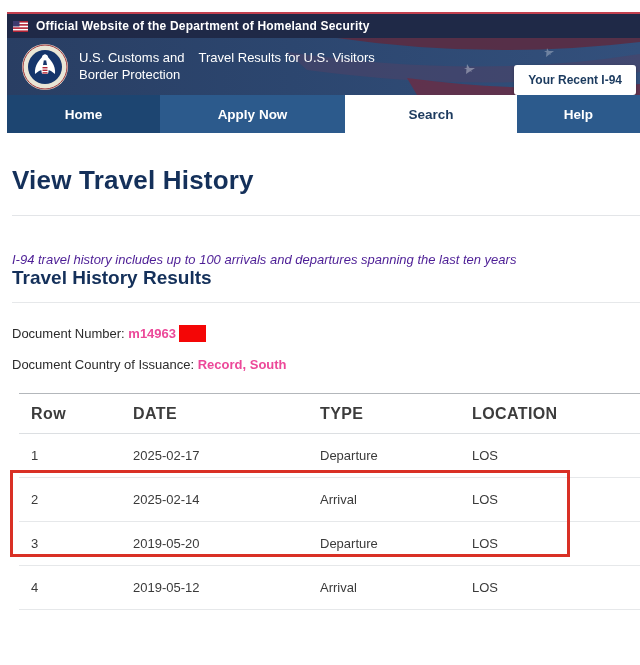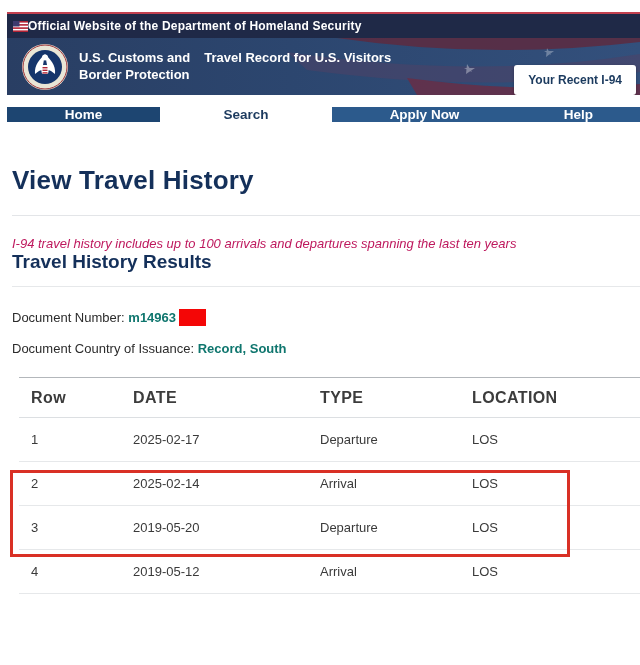--- a/index.html
+++ b/index.html
@@ -11,63 +11,63 @@
   }
   .page { position:relative; width:640px; height:665px; background:#ffffff; overflow:hidden; }
   .site { position:absolute; left:7px; top:12px; right:0; }
 
   
   .red-line { height:2px; background:#c2404f; }
 
   
   .official-bar {
     height:24px; background:#1f2947; display:flex; align-items:center;
-    padding-left:6px; gap:0;
+    padding-left:6px; gap:8px;
   }
   .official-bar .flag { flex:0 0 auto; display:block; }
   .official-bar .txt { color:#ffffff; font-size:12px; font-weight:bold; letter-spacing:.2px; }
 
   
   .hdr {
     position:relative; height:57px; overflow:hidden;
     background:linear-gradient(90deg,#293e63 0%, #2c466f 45%, #33507c 100%);
     display:flex; align-items:center;
   }
   .hdr .waves { position:absolute; inset:0; width:100%; height:100%; }
   .seal { position:relative; margin-left:14px; flex:0 0 auto; }
   .hdr-text { position:relative; display:flex; gap:14px; margin-left:10px; }
-  .hdr-col { color:#ffffff; font-size:13px; font-weight:bold; line-height:1.3; white-space:nowrap; }
+  .hdr-col { color:#ffffff; font-size:13px; font-weight:normal; line-height:1.3; white-space:nowrap; }
   .recent-btn {
     position:absolute; right:4px; top:27px;
     background:#ffffff; color:#1b3a5e; font-weight:bold; font-size:12px;
     border:none; border-radius:3px; padding:8px 14px; cursor:pointer;
     box-shadow:0 1px 3px rgba(0,0,0,.3); font-family:inherit;
   }
 
   
-  .nav { display:flex; height:38px;align-items:center; }
+  .nav { display:flex; height:38px; }
   .nav .tab {
     display:flex; align-items:center; justify-content:center;
     color:#ffffff; font-size:13.5px; font-weight:bold; cursor:pointer;
   }
   .tab-home  { width:153px; background:#1d4571; }
   .tab-apply { width:185px; background:#2c5a8c; }
   .tab-search{ width:172px; background:#ffffff; color:#1c3a5e !important; }
   .tab-help  { flex:1; background:#2c5a8c; }
 
   
   .content { padding-left:5px; background:transparent; }
   .h1 { margin-top:32px; font-size:26px; font-weight:bold; color:#14305a; letter-spacing:.2px; }
   .rule { border:none; border-top:1px solid #e3e5e8; margin-top:19px; }
-  .note { margin-top:20px; font-size:13px; font-style:italic; color:#be185d; }
+  .note { margin-top:36px; font-size:13px; font-style:italic; color:#4c1d95; }
   .h2 { font-size:19px; font-weight:bold; color:#14305a; }
   .rule2 { border:none; border-top:1px solid #e6e8ea; margin-top:13px; }
   .doc-line { margin-top:22px; font-size:13px; color:#2b2b2b; }
   .doc-line + .doc-line { margin-top:15px; }
-  .doc-line b { color:#0f766e; }
+  .doc-line b { color:#ec4899; }
   .redaction {
     display:inline-block; width:27px; height:17px; background:#f40606;
     vertical-align:-4px; margin-left:3px;
   }
 
   
   .tbl-wrap { margin-left:7px; margin-top:21px; }
   table { width:100%; border-collapse:collapse; }
   thead th {
     text-align:left; font-size:16px; font-weight:bold; color:#3c3c3c;
@@ -125,30 +125,30 @@
         <rect x="21.5" y="24" width="5" height="1.4" fill="#b22234"></rect>
         <rect x="21.5" y="26.6" width="5" height="1.4" fill="#b22234"></rect>
         <rect x="21.5" y="29.2" width="5" height="1.4" fill="#b22234"></rect>
       </svg>
       <div class="hdr-text">
         <div class="hdr-col">
           <div>U.S. Customs and</div>
           <div>Border Protection</div>
         </div>
         <div class="hdr-col">
-          <div>Travel Record for U.S. Visitors</div>
+          <div>Travel Results for U.S. Visitors</div>
         </div>
       </div>
       <button class="recent-btn">Your Recent I-94</button>
     </div>
 
     <div class="nav">
       <div class="tab tab-home">Home</div>
+      <div class="tab tab-apply">Apply Now</div>
       <div class="tab tab-search">Search</div>
-      <div class="tab tab-apply">Apply Now</div>
       <div class="tab tab-help">Help</div>
     </div>
 
     <div class="content">
       <div class="h1">View Travel History</div>
       <hr class="rule">
       <div class="note">I-94 travel history includes up to 100 arrivals and departures spanning the last ten years</div>
 
       <div class="h2">Travel History Results</div>
       <hr class="rule2">

